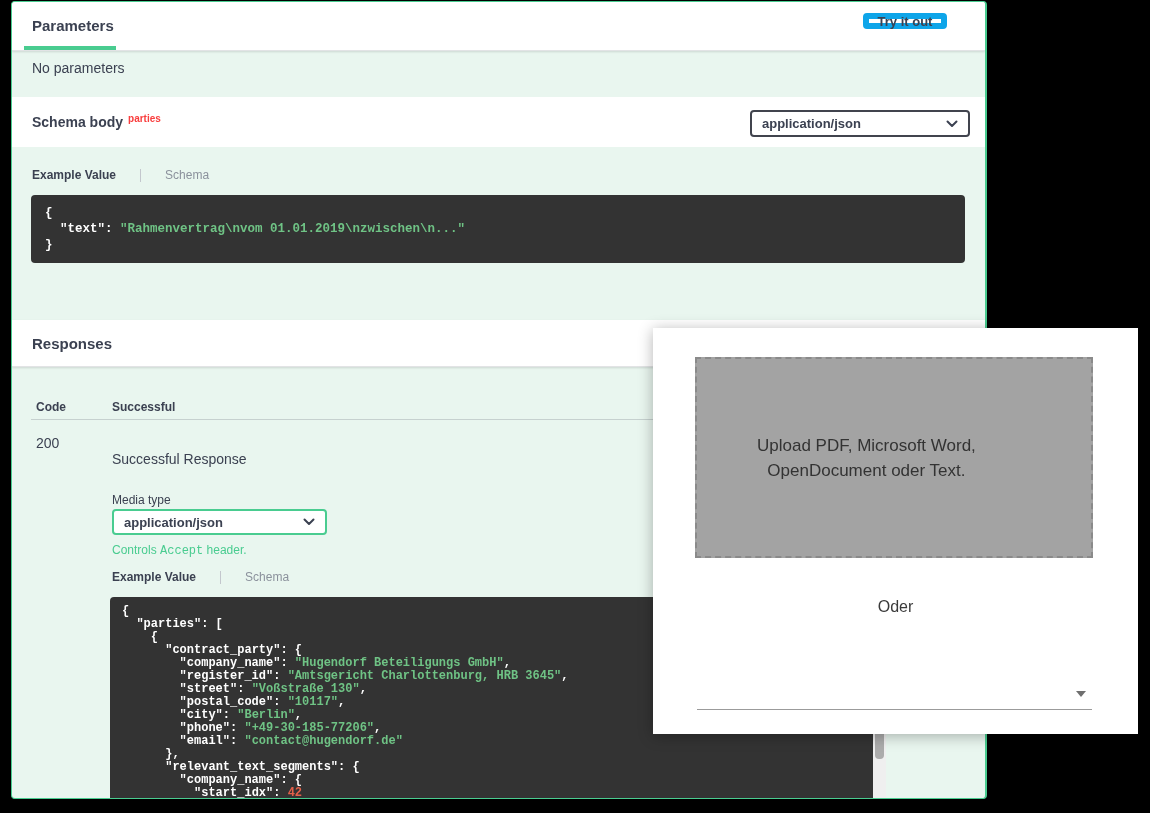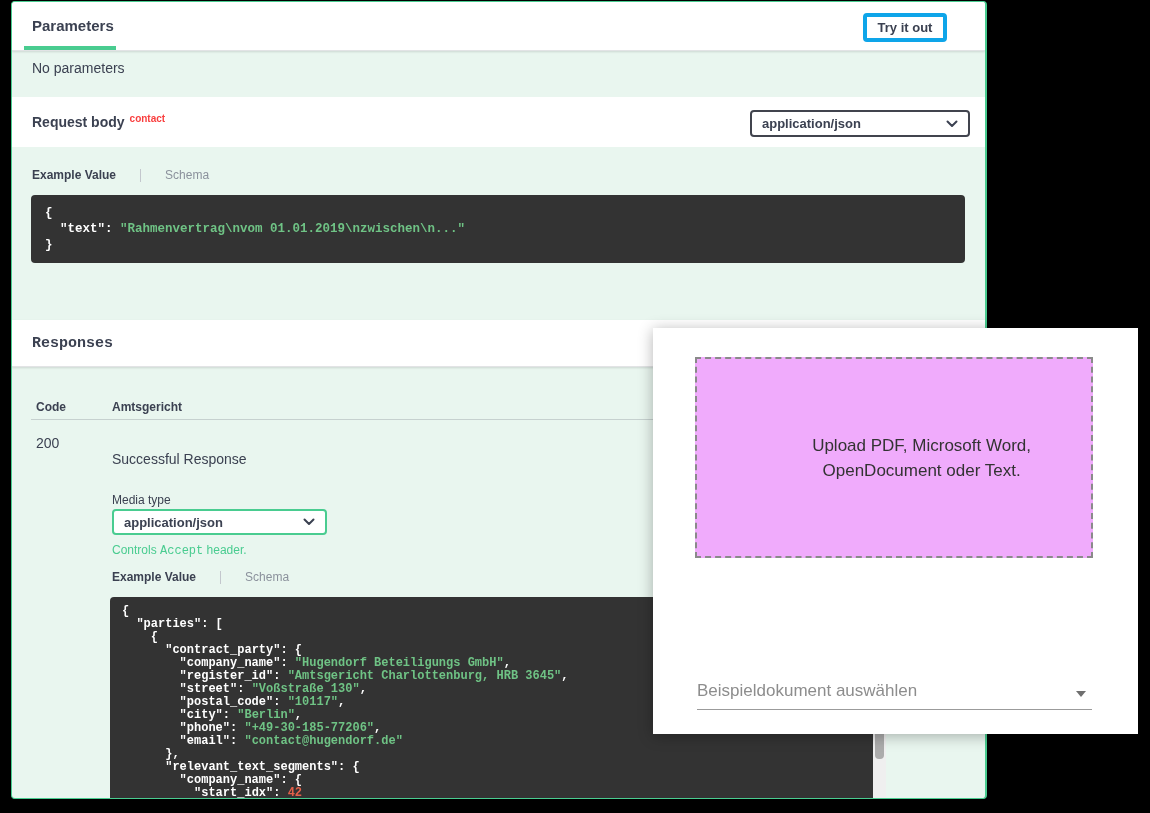--- a/index.html
+++ b/index.html
@@ -13,24 +13,24 @@
   #screen{position:absolute;inset:0;background:#000;}
 
   
   .panel{position:absolute;left:11px;top:1px;width:976px;height:798px;
          background:var(--tint);border:1px solid var(--accent);border-right-width:2px;
          border-radius:4px;overflow:hidden;}
   .sec-header{position:absolute;left:0;width:100%;background:#fff;
               box-shadow:0 1px 2px rgba(0,0,0,.12);border-bottom:1px solid rgba(59,65,81,.15);}
   .sec-header .sec-title{position:absolute;left:20px;top:15px;font-size:15px;font-weight:bold;}
   .hdr-params{top:0;height:49px;}
-  .hdr-responses{top:318px;height:47px;font-family:Liberation Mono, monospace;}
+  .hdr-responses{top:318px;height:47px;}
   .tab-underline{position:absolute;left:12px;top:44px;width:92px;height:4px;background:var(--accent);}
-  .try-btn{position:absolute;left:851px;top:11px;width:84px;height:29px;background:#fff;
-           border:4px solid #0ea5e9;border-radius:4px;font-size:13px;font-weight:bold;color:var(--dark);
+  .try-btn{position:absolute;left:851px;top:11px;width:84px;height:16px;background:#fff;
+           border:6px solid #0ea5e9;border-radius:4px;font-size:13px;font-weight:bold;color:var(--dark);
            display:flex;align-items:center;justify-content:center;cursor:pointer;}
   .row-noparams{position:absolute;left:0;top:49px;width:100%;height:34px;display:flex;align-items:center;}
   .row-noparams span{margin-left:20px;font-size:14px;}
   .row-reqbody{position:absolute;left:0;top:95px;width:100%;height:50px;background:#fff;}
   .rb-title{position:absolute;left:20px;top:17px;font-size:14px;font-weight:bold;}
   .req-sup{font-size:10px;color:var(--req-red);font-weight:bold;position:relative;top:-5px;margin-left:5px;}
   .sel{position:absolute;background:#fff;border-radius:4px;display:flex;align-items:center;
        font-size:13px;font-weight:bold;color:var(--dark);padding:0 10px;cursor:pointer;gap:20px;}
   .sel .chev{margin-left:auto;display:flex;align-items:center;}
   .sel-content{left:738px;top:108px;width:220px;height:27px;border:2px solid #41444e;}
@@ -55,22 +55,22 @@
   .tbl-line{position:absolute;left:19px;top:417px;width:934px;height:1px;background:rgba(59,65,81,.2);}
   .td-code{position:absolute;left:24px;top:433px;font-size:14px;}
   .td-desc{position:absolute;left:100px;top:449px;font-size:14px;}
   .media-label{position:absolute;left:100px;top:491px;font-size:12px;}
   .accept-note{position:absolute;left:100px;top:541px;font-size:12px;color:var(--accent);}
   .accept-note .mono{font-family:"Liberation Mono","DejaVu Sans Mono",monospace;font-size:12px;}
 
   
   .dialog{position:absolute;left:653px;top:328px;width:485px;height:406px;background:#fff;
           box-shadow:0 2px 14px rgba(0,0,0,.3);}
-  .dropzone{position:absolute;left:42px;top:29px;width:398px;height:201px;background:#f0abfc;
-            border:2px dashed #8a8a8a;display:flex;align-items:center;justify-content:flex-end;cursor:pointer;}
+  .dropzone{position:absolute;left:42px;top:29px;width:398px;height:201px;background:#a3a3a3;
+            border:2px dashed #8a8a8a;display:flex;align-items:center;justify-content:flex-start;cursor:pointer;}
   .dropzone .dz-text{width:86%;text-align:center;font-size:17px;line-height:25px;color:#333;}
   .or-sep{position:absolute;left:0;top:270px;width:100%;text-align:center;font-size:16px;color:#3b3b3b;}
   .doc-select{position:absolute;left:44px;top:350px;width:395px;height:32px;
               border-bottom:1px solid #9b9b9b;cursor:pointer;}
   .doc-select .ph{position:absolute;left:0;top:3px;font-size:17px;color:#8d8d8d;}
   .dd-arrow{position:absolute;right:6px;top:13px;width:0;height:0;
             border-left:5px solid transparent;border-right:5px solid transparent;border-top:6px solid #6f6f6f;}
 </style>
 </head>
 <body>
@@ -84,21 +84,21 @@
       <div class="tab-underline"></div>
       <button class="try-btn">Try it out</button>
     </div>
 
     <div class="row-noparams">
       <span>No parameters</span>
     </div>
 
     <div class="row-reqbody">
       <div class="rb-title">
-        <span>Request body</span><span class="req-sup">contact</span>
+        <span>Schema body</span><span class="req-sup">parties</span>
       </div>
     </div>
     <div class="sel sel-content">
       <span>application/json</span>
       <span class="chev">
         <svg width="12" height="8" viewBox="0 0 12 8">
             <path d="M1.5 1.5 L6 6 L10.5 1.5" fill="none" stroke="#3b4151" stroke-width="2" stroke-linecap="round" stroke-linejoin="round"></path>
           </svg>
       </span>
     </div>
@@ -108,21 +108,21 @@
       <span class="tab-divider"></span>
       <span class="tab-inactive">Schema</span>
     </div>
     <pre class="code code-req"><div><span class="tok-pl">{</span></div><div><span class="tok-pl">  </span><span class="tok-k">"text"</span><span class="tok-pl">: </span><span class="tok-st">"Rahmenvertrag\nvom 01.01.2019\nzwischen\n..."</span></div><div><span class="tok-pl">}</span></div></pre>
 
     <div class="sec-header hdr-responses">
       <span class="sec-title">Responses</span>
     </div>
 
     <span class="tbl-head th-code">Code</span>
-    <span class="tbl-head th-desc">Amtsgericht</span>
+    <span class="tbl-head th-desc">Successful</span>
     <div class="tbl-line"></div>
     <span class="td-code">200</span>
     <span class="td-desc">Successful Response</span>
 
     <span class="media-label">Media type</span>
     <div class="sel sel-accept">
       <span>application/json</span>
       <span class="chev">
         <svg width="12" height="8" viewBox="0 0 12 8">
             <path d="M1.5 1.5 L6 6 L10.5 1.5" fill="none" stroke="#3b4151" stroke-width="2" stroke-linecap="round" stroke-linejoin="round"></path>
@@ -142,19 +142,19 @@
     <div class="scrollbar" style="position:absolute;left:861px;top:595px;width:13px;height:215px;">
       <div class="scroll-thumb"></div>
     </div>
 
   </div>
 
   <div class="dialog">
     <div class="dropzone">
       <div class="dz-text">Upload PDF, Microsoft Word, OpenDocument oder Text.</div>
     </div>
+    <div class="or-sep">Oder</div>
     <div class="doc-select">
-      <span class="ph">Beispieldokument auswählen</span>
       <span class="dd-arrow"></span>
     </div>
   </div>
 
 </div>
 
 </body></html>

